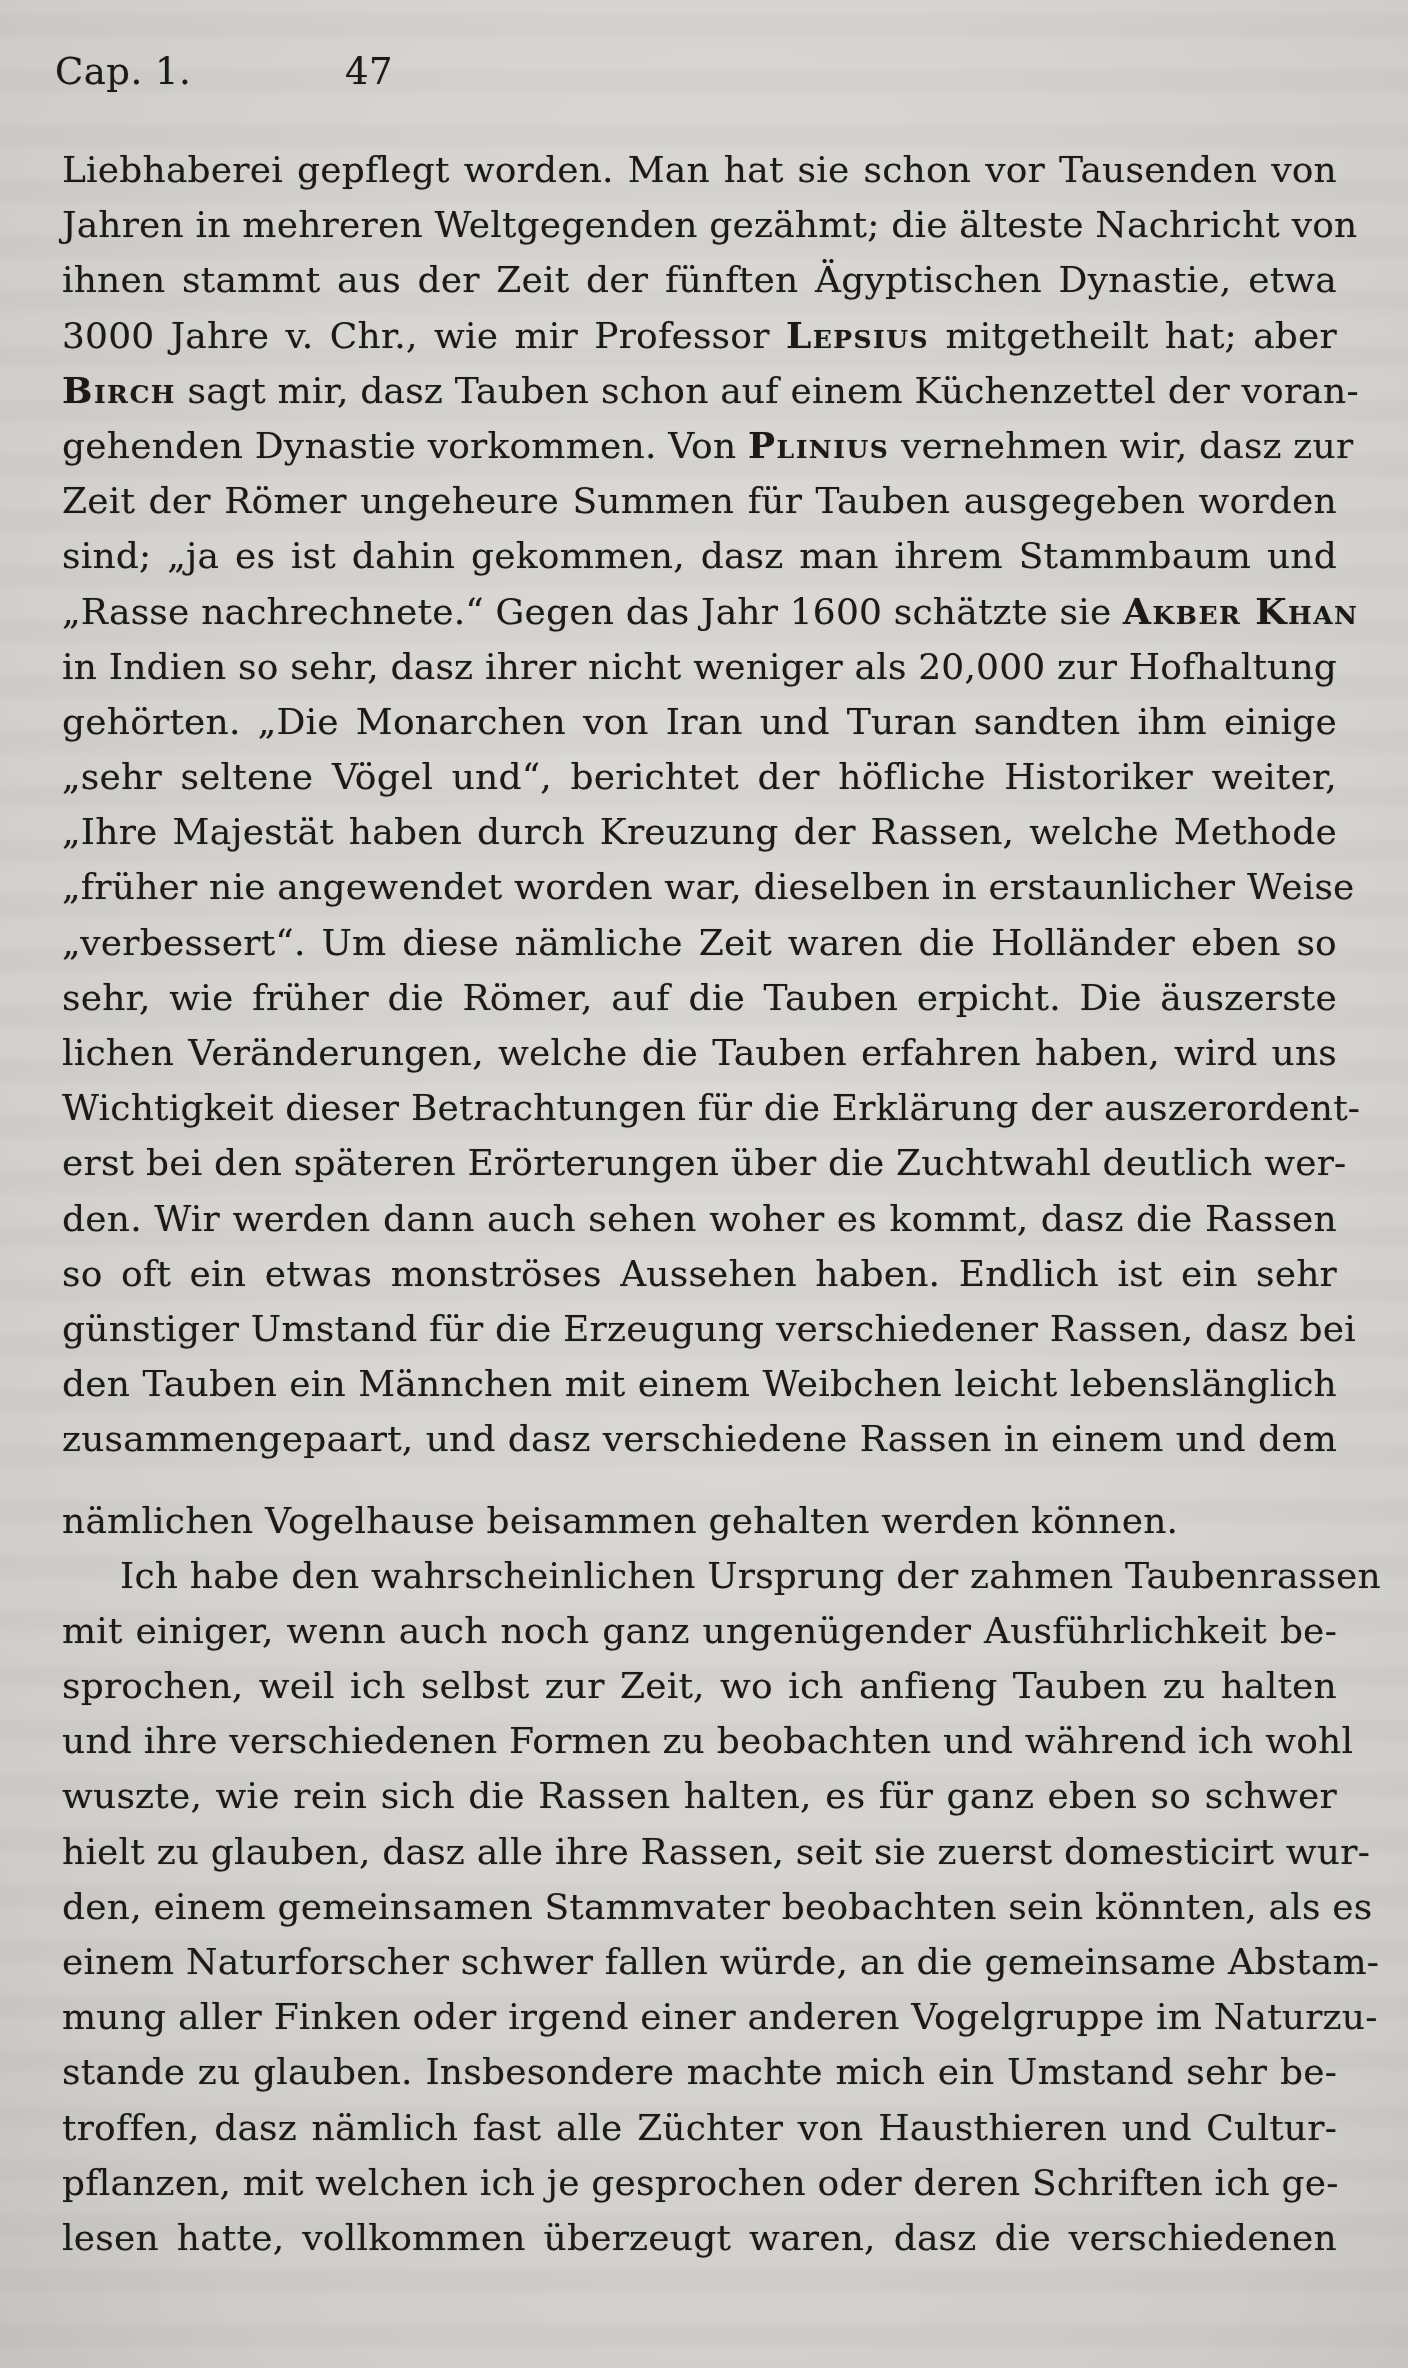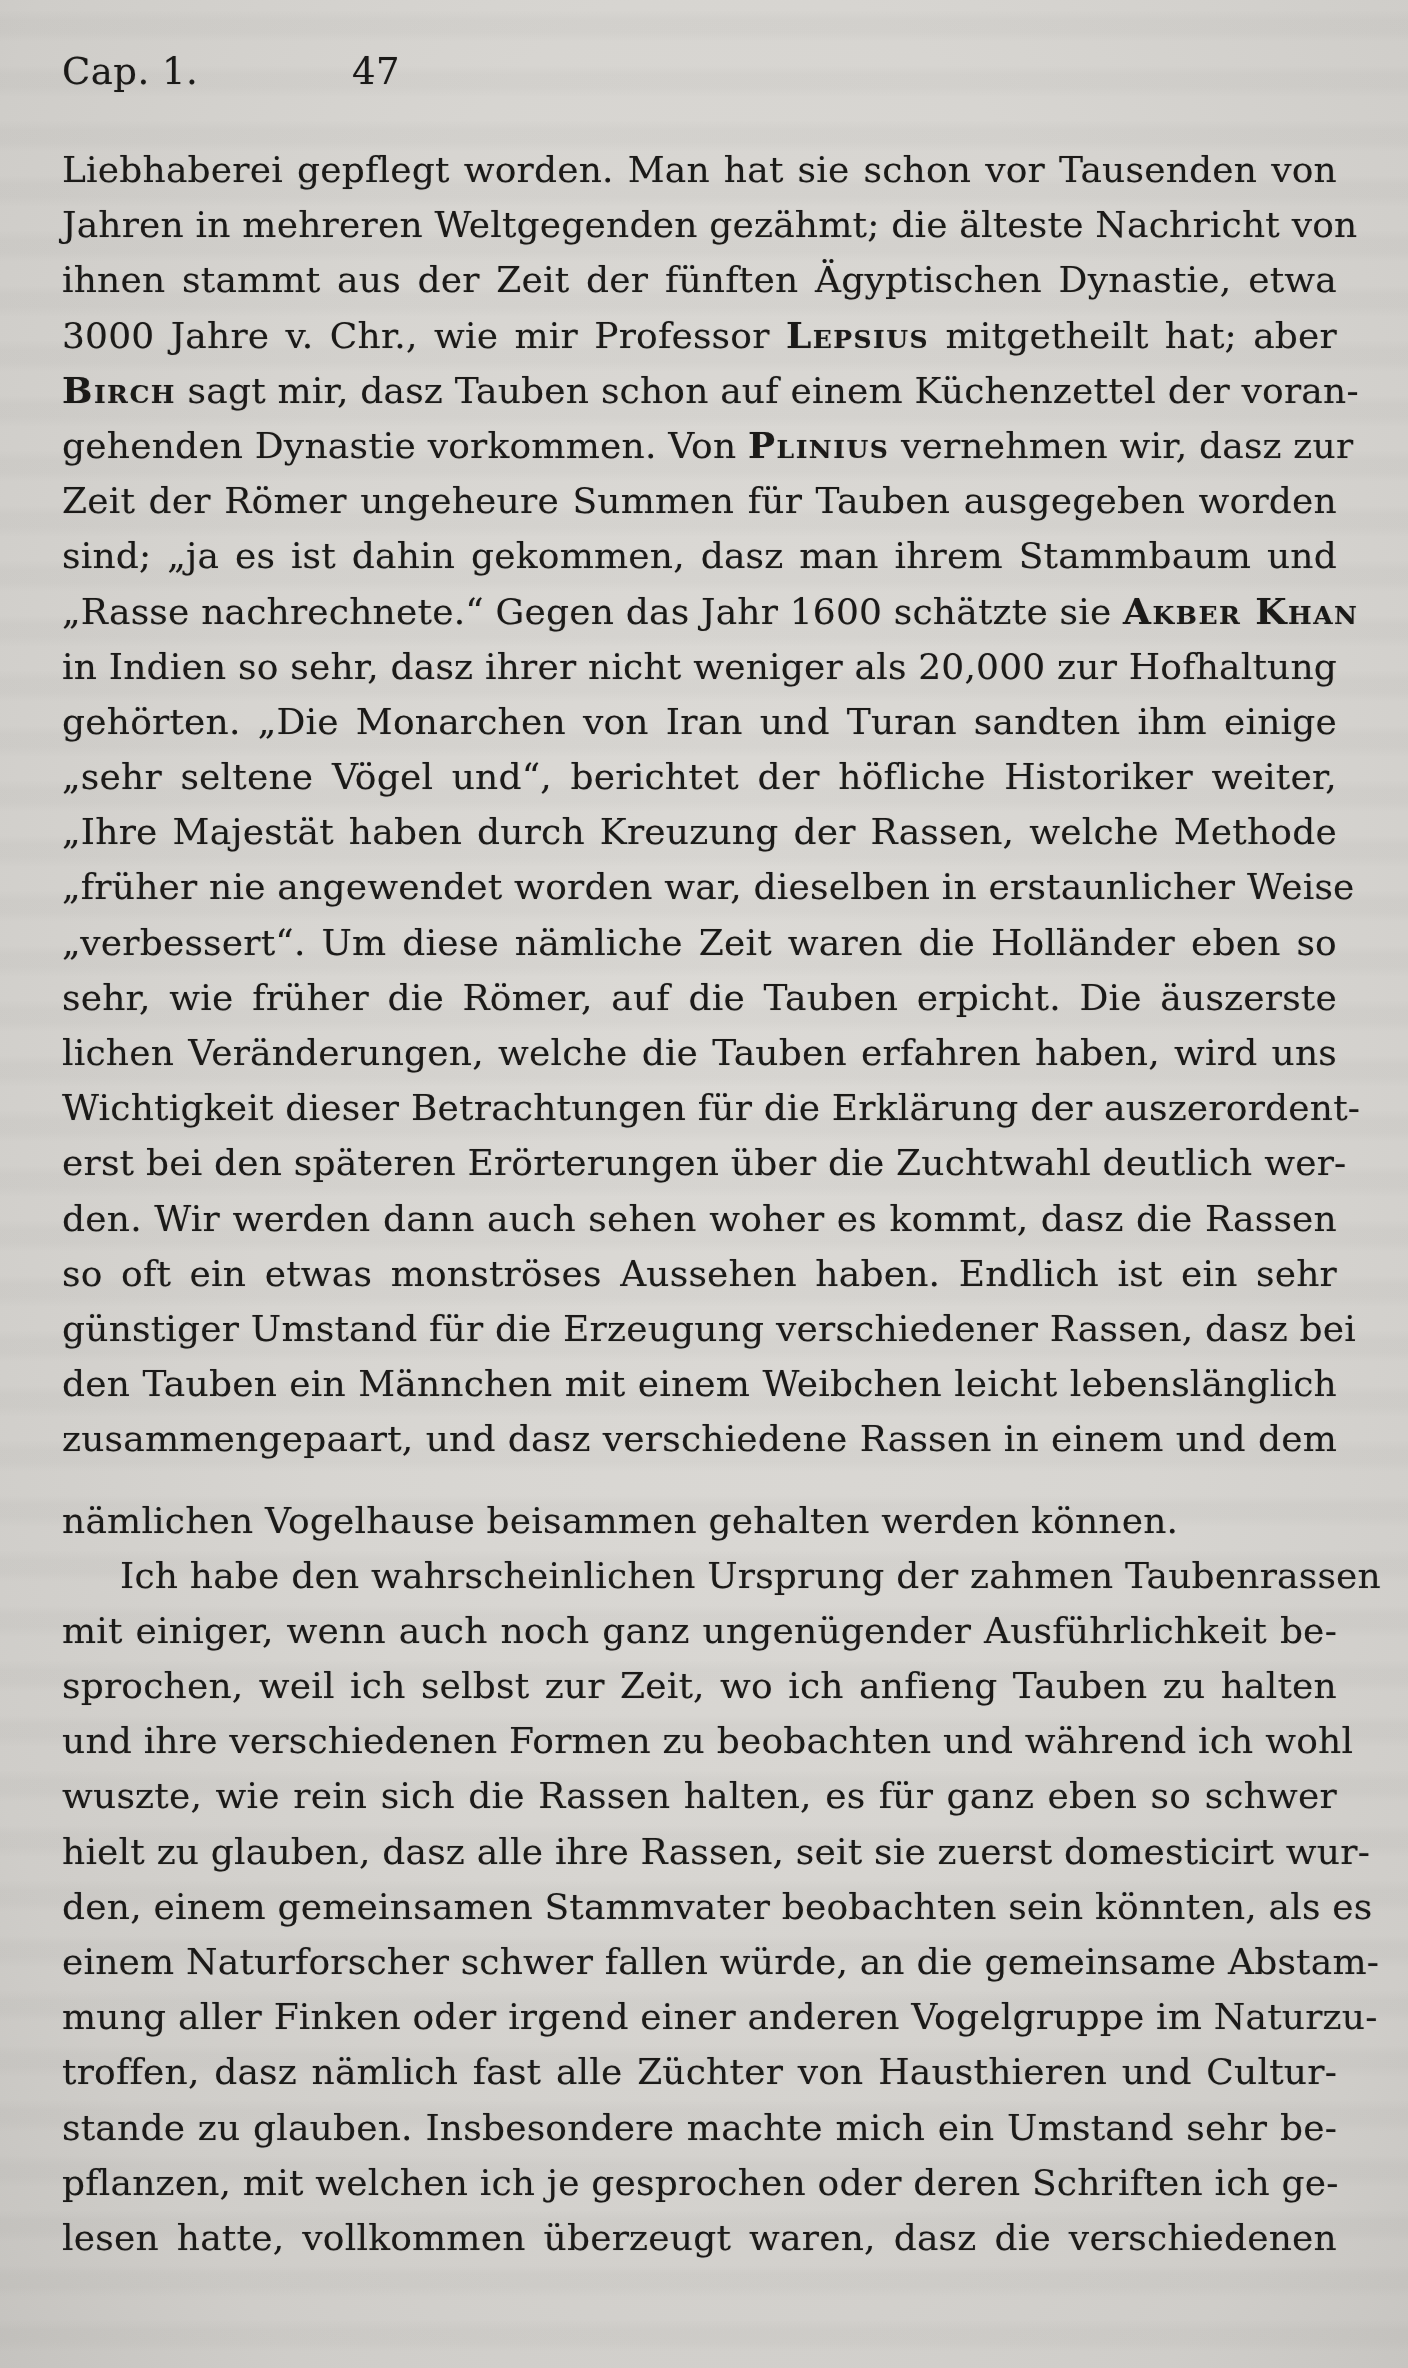--- a/index.html
+++ b/index.html
@@ -20,21 +20,21 @@
       0deg,
       rgba(105,105,102,0) 0px,
       rgba(105,105,102,0) 16px,
       rgba(105,105,102,0.045) 26px,
       rgba(105,105,102,0.045) 38px,
       rgba(105,105,102,0) 48px,
       rgba(105,105,102,0) 55px);
     pointer-events:none;
   }
   .running-head{
-    position:absolute;top:50px;left:62px;width:1275px;
+    position:absolute;top:50px;left:55px;width:1275px;
     display:flex;align-items:baseline;
     font-size:37px;letter-spacing:0.5px;
     text-shadow:0 0 1px rgba(25,25,25,0.35);
   }
   .running-head .chapter{width:290px;text-align:left;}
   .running-head .title{flex:1;text-align:center;}
   .running-head .pagenum{width:290px;text-align:left;}
   .textblock{
     position:absolute;top:142px;left:62px;width:1275px;
     font-size:36px;
@@ -93,19 +93,19 @@
       <div>
         <div class="line indent">Ich habe den wahrscheinlichen Ursprung der zahmen Taubenrassen</div>
         <div class="line">mit einiger, wenn auch noch ganz ungenügender Ausführlichkeit be-</div>
         <div class="line">sprochen, weil ich selbst zur Zeit, wo ich anfieng Tauben zu halten</div>
         <div class="line">und ihre verschiedenen Formen zu beobachten und während ich wohl</div>
         <div class="line">wuszte, wie rein sich die Rassen halten, es für ganz eben so schwer</div>
         <div class="line">hielt zu glauben, dasz alle ihre Rassen, seit sie zuerst domesticirt wur-</div>
         <div class="line">den, einem gemeinsamen Stammvater beobachten sein könnten, als es</div>
         <div class="line">einem Naturforscher schwer fallen würde, an die gemeinsame Abstam-</div>
         <div class="line">mung aller Finken oder irgend einer anderen Vogelgruppe im Naturzu-</div>
+        <div class="line">stande zu glauben.  Insbesondere machte mich ein Umstand sehr be-</div>
         <div class="line">troffen, dasz nämlich fast alle Züchter von Hausthieren und Cultur-</div>
-        <div class="line">stande zu glauben.  Insbesondere machte mich ein Umstand sehr be-</div>
         <div class="line">pflanzen, mit welchen ich je gesprochen oder deren Schriften ich ge-</div>
         <div class="line">lesen hatte, vollkommen überzeugt waren, dasz die verschiedenen</div>
       </div>
     </div>
 </div>
 
 </body></html>

